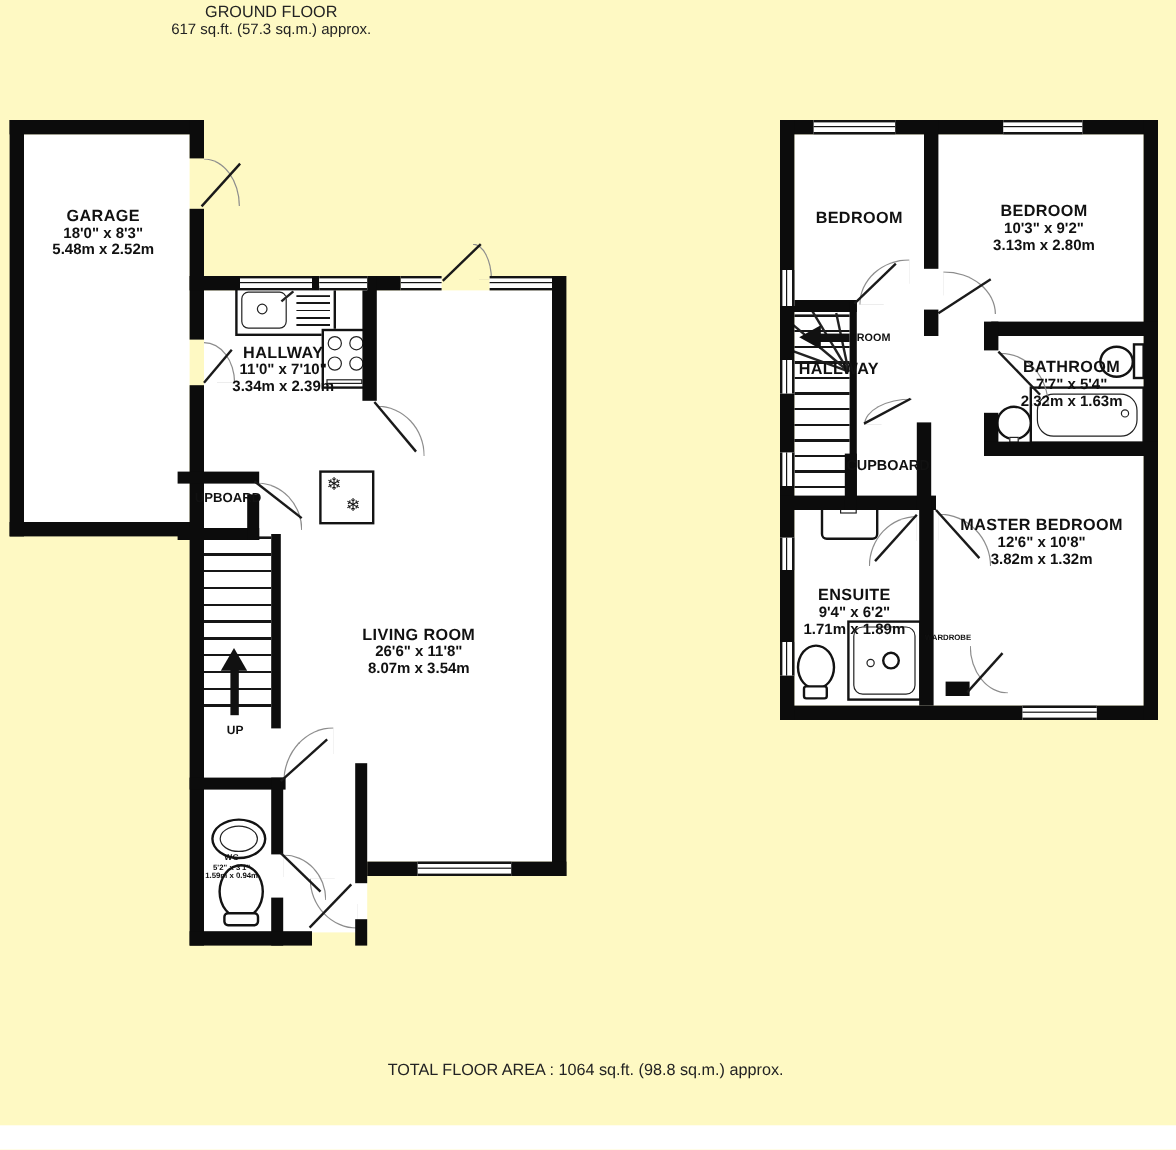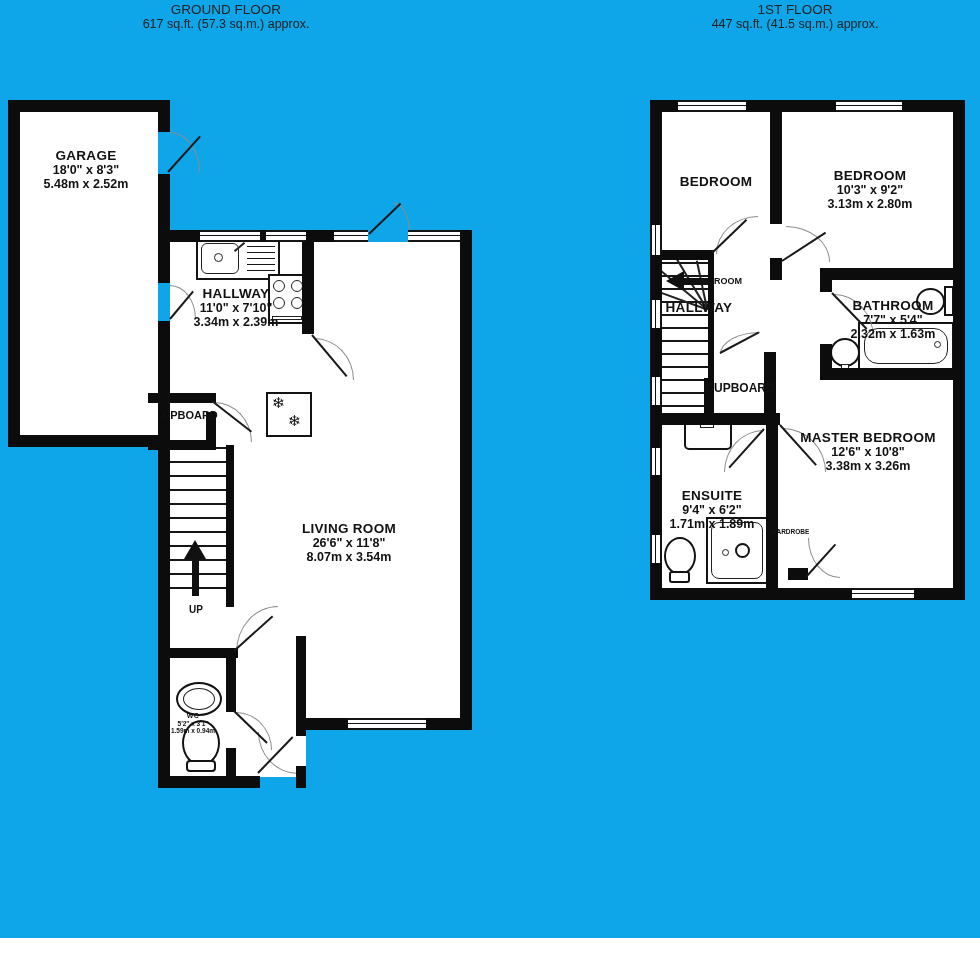--- a/index.html
+++ b/index.html
@@ -1,16 +1,16 @@
 <!DOCTYPE html>
 <html><head>
 <meta charset="utf-8">
 <style>
   html,body{margin:0;padding:0;background:#fff;}
-  .stage{position:relative;width:980px;height:938px;background:#0ea5e9;overflow:hidden;
+  .stage{position:relative;width:980px;height:938px;background:#fef9c3;overflow:hidden;
          font-family:"Liberation Sans",sans-serif;color:#111;}
   .stage i,.stage b,.stage em{position:absolute;display:block;box-sizing:border-box;font-style:normal;}
   .room{background:#ffffff;z-index:1;}
   .treads{z-index:2;background:repeating-linear-gradient(180deg,#161616 0 2px,transparent 2px 14px);}
   .t13{background:repeating-linear-gradient(180deg,#161616 0 2px,transparent 2px 13px);}
   .fx{z-index:2;border:2px solid #131313;background:#fff;}
   .fxi{z-index:2;border:1.5px solid #222;background:#fff;}
   .ash{z-index:2;background:#111;}
   .ahU{z-index:2;width:0;height:0;border-left:11px solid transparent;border-right:11px solid transparent;border-bottom:19px solid #111;}
   .ahL{z-index:2;width:0;height:0;border-top:10px solid transparent;border-bottom:10px solid transparent;border-right:18px solid #111;}
@@ -37,23 +37,22 @@
 </style>
 </head>
 <body>
 
 <div class="stage">
 
   <div class="hdr" style="left:226px;top:2px">
     <div class="ht">GROUND FLOOR</div>
     <div class="ha">617 sq.ft. (57.3 sq.m.) approx.</div>
   </div>
-  <div class="hdr" style="left:795px;top:2px">
-    <div class="ht">1ST FLOOR</div>
-    <div class="ha">447 sq.ft. (41.5 sq.m.) approx.</div>
+  <div class="hdr" style="left:488px;top:884px">
+    <div class="ht">TOTAL FLOOR AREA : 1064 sq.ft. (98.8 sq.m.) approx.</div>
   </div>
 
   <div>
 
     <i class="room" style="left:20px;top:112px;width:138px;height:323px"></i>
     <i class="room" style="left:170px;top:242px;width:290px;height:476px"></i>
     <i class="room" style="left:170px;top:447px;width:136px;height:330px"></i>
 
     <i class="wall" style="left:8px;top:100px;width:162px;height:12px"></i>
     <i class="wall" style="left:8px;top:100px;width:12px;height:347px"></i>
@@ -124,21 +123,21 @@
     <i class="arc tr" style="left:314px;top:338px;width:40px;height:42px"></i>
     <i class="leaf" style="left:212px;top:400px;width:50px;transform:rotate(38deg)"></i>
     <i class="arc tr" style="left:214px;top:402px;width:38px;height:40px"></i>
     <i class="leaf" style="left:234px;top:650px;width:52px;transform:rotate(-42deg)"></i>
     <i class="arc tl" style="left:236px;top:606px;width:42px;height:46px"></i>
     <i class="leaf" style="left:234px;top:710px;width:46px;transform:rotate(44deg)"></i>
     <i class="arc tr" style="left:236px;top:712px;width:36px;height:38px"></i>
     <i class="leaf" style="left:258px;top:772px;width:50px;transform:rotate(-46deg)"></i>
     <i class="arc bl" style="left:258px;top:732px;width:40px;height:42px"></i>
 
-    <div class="lbl" style="left:86px;top:148px">
+    <div class="lbl" style="left:86px;top:172px">
       <span class="nm">GARAGE</span>
       <span class="dm">18'0" x 8'3"</span>
       <span class="dm">5.48m x 2.52m</span>
     </div>
     <div class="lbl" style="left:236px;top:286px">
       <span class="nm">HALLWAY</span>
       <span class="dm">11'0" x 7'10"</span>
       <span class="dm">3.34m x 2.39m</span>
     </div>
     <div class="lbl" style="left:349px;top:521px">
@@ -247,21 +246,21 @@
       <span class="nm">BATHROOM</span>
       <span class="dm">7'7" x 5'4"</span>
       <span class="dm">2.32m x 1.63m</span>
     </div>
     <div class="lbl" style="left:740px;top:382px;font-size:12px">
       <span>CUPBOARD</span>
     </div>
     <div class="lbl" style="left:868px;top:430px">
       <span class="nm">MASTER BEDROOM</span>
       <span class="dm">12'6" x 10'8"</span>
-      <span class="dm">3.38m x 3.26m</span>
+      <span class="dm">3.82m x 1.32m</span>
     </div>
     <div class="lbl" style="left:712px;top:488px">
       <span class="nm">ENSUITE</span>
       <span class="dm">9'4" x 6'2"</span>
       <span class="dm">1.71m x 1.89m</span>
     </div>
     <div class="lbl" style="left:790px;top:528px;font-size:6.5px">
       <span>WARDROBE</span>
     </div>
   </div>

